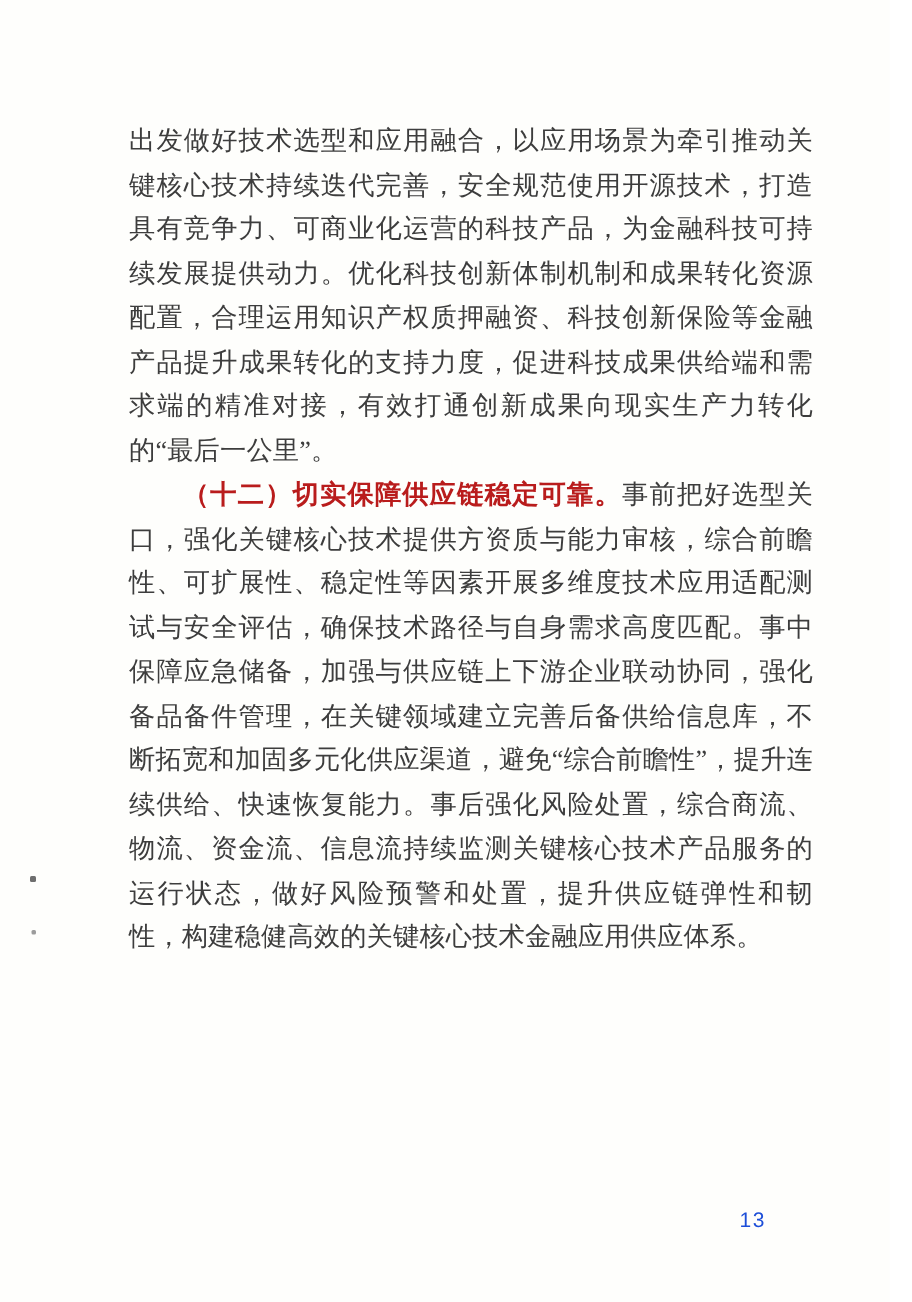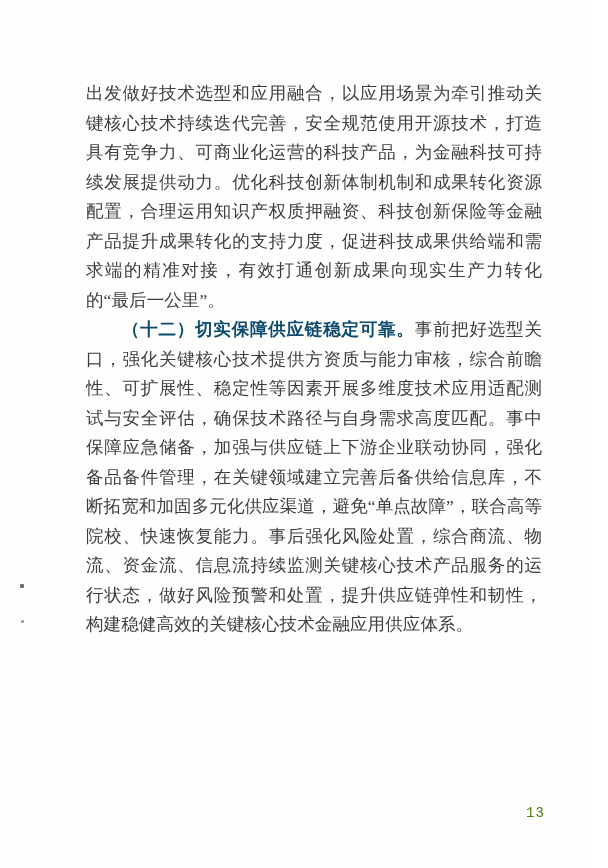--- a/index.html
+++ b/index.html
@@ -36,32 +36,32 @@
   }
   .para {
     margin: 0;
     padding: 0;
   }
   .para.indented {
     text-indent: 2.05em;
   }
   .lead {
     font-weight: bold;
-    color: #0c4a6e;
+    color: #b91c1c;
   }
   .page-number {
     position: absolute;
-    left: 526px;
+    left: 493px;
     top: 804px;
     width: 30px;
     font-size: 14px;
     line-height: 18px;
-    color: #4d7c0f;
+    color: #1d4ed8;
     letter-spacing: 1px;
-    font-family: Liberation Mono, monospace;
+    font-family: Liberation Sans, sans-serif;
   }
   .speck {
     position: absolute;
     border-radius: 1px;
   }
   .speck-1 {
     left: 20px;
     top: 584px;
     width: 4px;
     height: 4px;
@@ -77,21 +77,21 @@
 </style>
 </head>
 <body>
 
 <div class="scan-page">
 
   <div class="text-block">
 
     <p class="para"><span>出发做好技术选型和应用融合，以应用场景为牵引推动关键核心技术持续迭代完善，安全规范使用开源技术，打造具有竞争力、可商业化运营的科技产品，为金融科技可持续发展提供动力。优化科技创新体制机制和成果转化资源配置，合理运用知识产权质押融资、科技创新保险等金融产品提升成果转化的支持力度，促进科技成果供给端和需求端的精准对接，有效打通创新成果向现实生产力转化的“最后一公里”。</span></p>
 
-    <p class="para indented"><span class="lead">（十二）切实保障供应链稳定可靠。</span><span>事前把好选型关口，强化关键核心技术提供方资质与能力审核，综合前瞻性、可扩展性、稳定性等因素开展多维度技术应用适配测试与安全评估，确保技术路径与自身需求高度匹配。事中保障应急储备，加强与供应链上下游企业联动协同，强化备品备件管理，在关键领域建立完善后备供给信息库，不断拓宽和加固多元化供应渠道，避免“单点故障”，联合高等院校、快速恢复能力。事后强化风险处置，综合商流、物流、资金流、信息流持续监测关键核心技术产品服务的运行状态，做好风险预警和处置，提升供应链弹性和韧性，构建稳健高效的关键核心技术金融应用供应体系。</span></p>
+    <p class="para indented"><span class="lead">（十二）切实保障供应链稳定可靠。</span><span>事前把好选型关口，强化关键核心技术提供方资质与能力审核，综合前瞻性、可扩展性、稳定性等因素开展多维度技术应用适配测试与安全评估，确保技术路径与自身需求高度匹配。事中保障应急储备，加强与供应链上下游企业联动协同，强化备品备件管理，在关键领域建立完善后备供给信息库，不断拓宽和加固多元化供应渠道，避免“综合前瞻性”，提升连续供给、快速恢复能力。事后强化风险处置，综合商流、物流、资金流、信息流持续监测关键核心技术产品服务的运行状态，做好风险预警和处置，提升供应链弹性和韧性，构建稳健高效的关键核心技术金融应用供应体系。</span></p>
 
 
   </div>
 
   <div class="speck speck-1"></div>
   <div class="speck speck-2"></div>
 
   <div class="page-number">13</div>
 
 </div>

